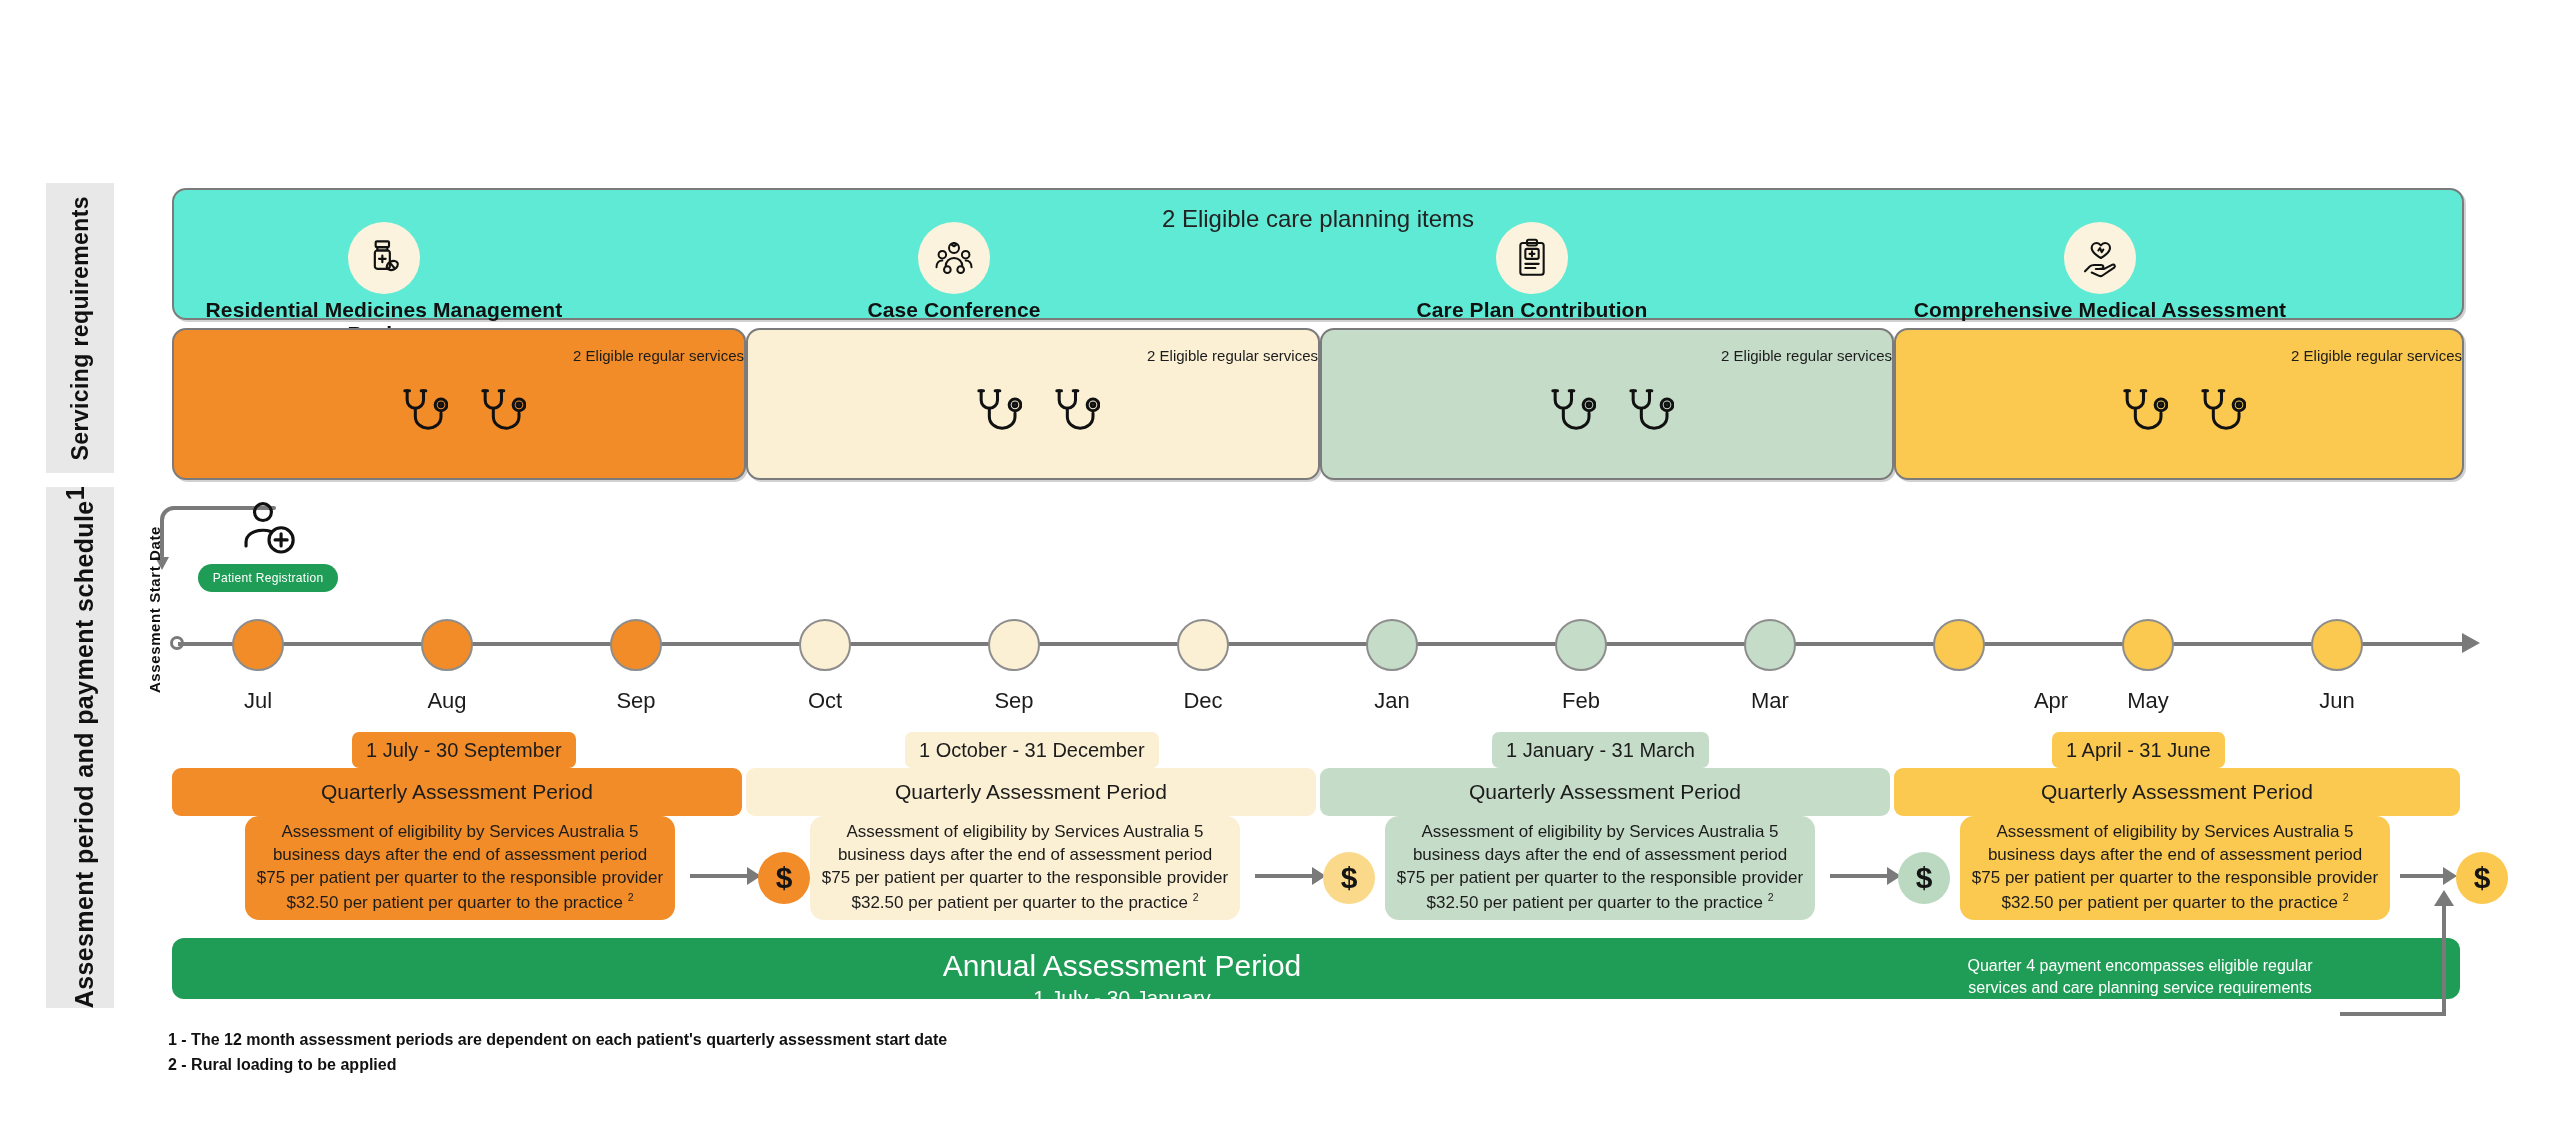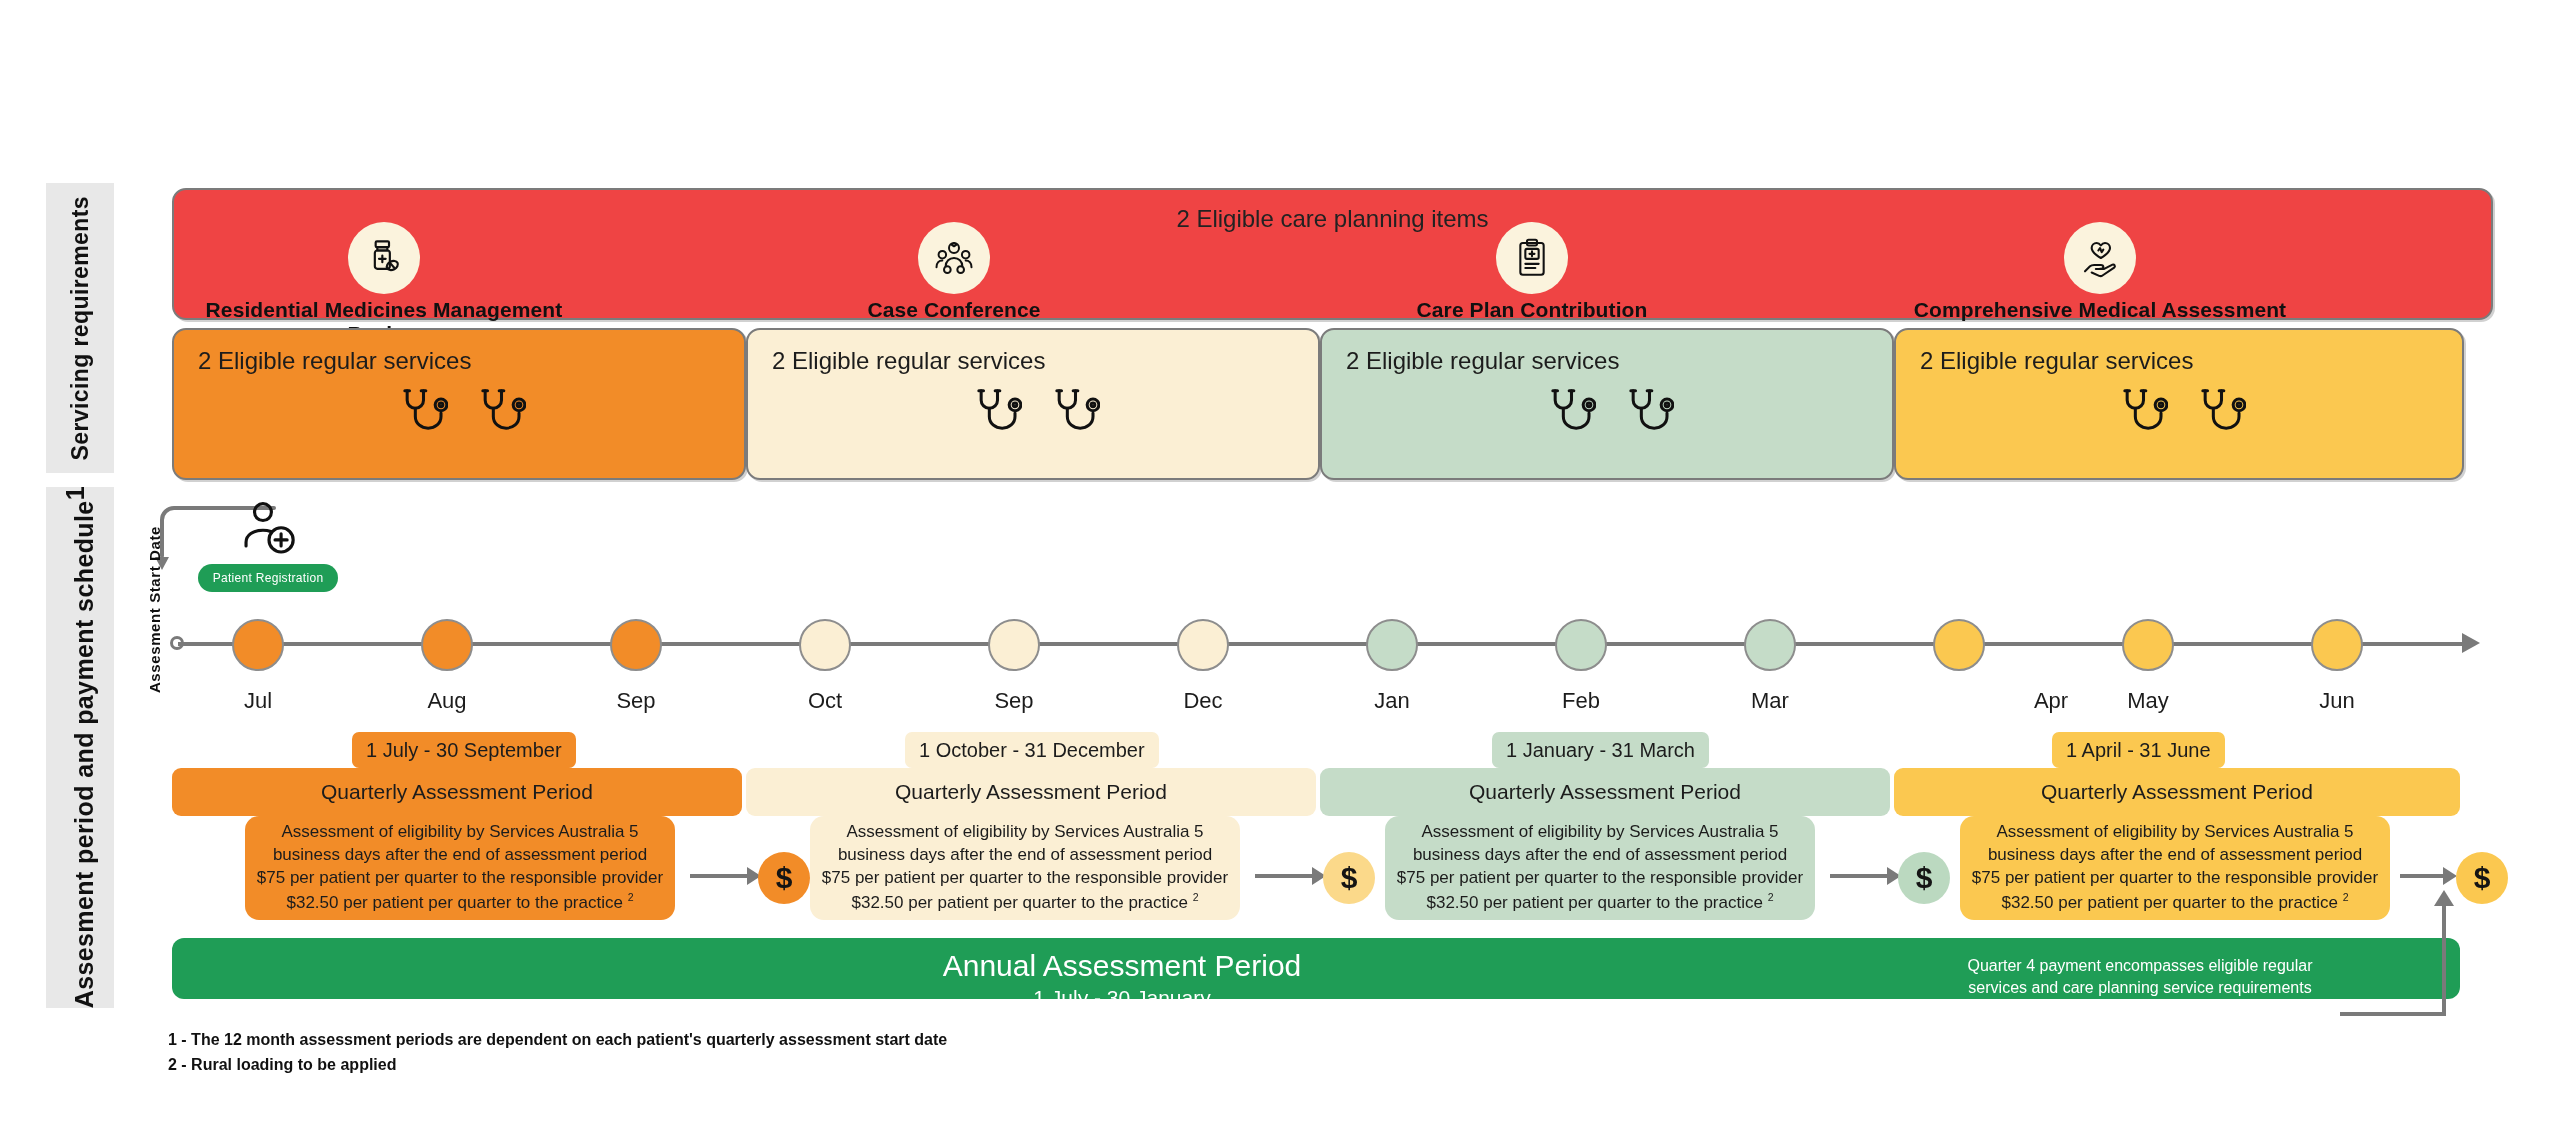--- a/index.html
+++ b/index.html
@@ -15,43 +15,42 @@
   }
   #side-serv{left:46px;top:183px;width:68px;height:290px;}
   #side-serv span{font-size:23px;}
   #side-sched{left:46px;top:487px;width:68px;height:521px;}
   #side-sched span{font-size:25px;}
   .sup{font-size:.62em;vertical-align:super;}
 
   
   #care-panel{
     position:absolute;left:172px;top:188px;width:2288px;height:128px;
-    background:#ef4444;border:2px solid #7b7b7b;border-radius:14px;
+    background:#5eead4;border:2px solid #7b7b7b;border-radius:14px;
     box-shadow:2px 2px 0 rgba(0,0,0,.18);
-    padding-left:29px;
   }
   #care-panel-title{
     position:absolute;left:0;top:15px;width:100%;text-align:center;
     font-size:24px;color:#222;
   }
   .care-item{position:absolute;top:32px;width:400px;text-align:center;}
   .care-icon-bubble{
     width:72px;height:72px;margin:0 auto 4px auto;border-radius:50%;
     background:#fbf3dd;display:flex;align-items:center;justify-content:center;
   }
   .care-icon-bubble svg{display:block;}
   .care-label{font-size:21px;font-weight:bold;color:#111;letter-spacing:.1px;}
 
   
   .service-band{
     position:absolute;top:328px;height:148px;border:2px solid #7b7b7b;border-radius:14px;
     box-shadow:2px 2px 0 rgba(0,0,0,.18);
   }
   .service-band .sb-title{
-    position:absolute;left:0;top:17px;width:100%;text-align:left;font-size:24px;color:#1c1c1c;padding-left:24px;
+    position:absolute;left:0;top:17px;width:100%;text-align:right;font-size:15px;color:#1c1c1c;
   }
   .service-band .sb-icons{
     position:absolute;left:0;top:55px;width:100%;display:flex;justify-content:center;gap:22px;
   }
 
   
   #tl-axis{position:absolute;left:178px;top:642px;width:2290px;height:4px;background:#7a7a7a;}
   #tl-start-dot{position:absolute;left:170px;top:636px;width:14px;height:14px;border-radius:50%;
     background:#fff;border:3px solid #7a7a7a;box-sizing:border-box;}
   #tl-arrowhead{position:absolute;left:2462px;top:633px;width:0;height:0;

